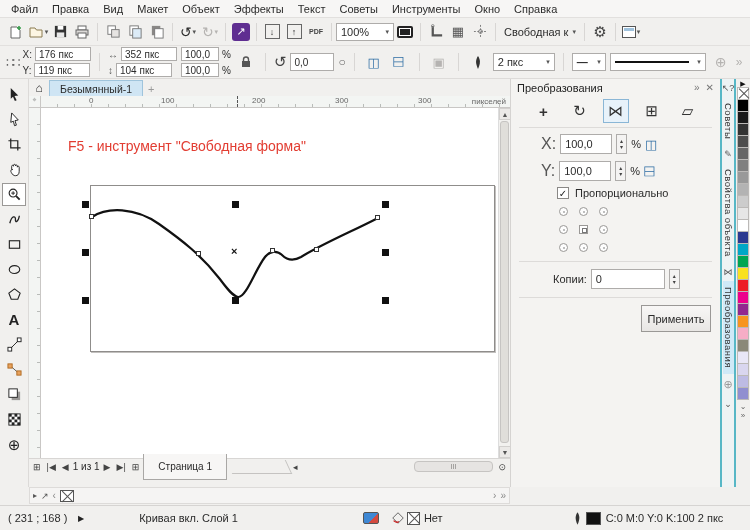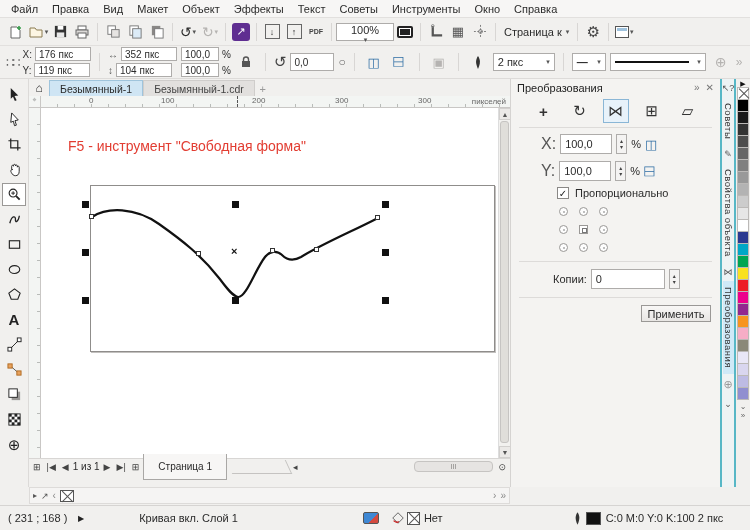--- a/index.html
+++ b/index.html
@@ -79,21 +79,21 @@
   .dtool.sel{border:1px solid #8ab6d6;background:#e8f2fa;}
   .ddiv{position:absolute;left:8px;right:8px;height:1px;background:#dddbd9;}
   .biglbl{font-size:16px;color:#555;font-weight:400;}
   .dfield{position:absolute;display:flex;align-items:center;gap:4px;}
   .dinput{width:52px;height:20px;background:#fff;border:1px solid #aeacaa;font-size:11px;display:flex;align-items:center;padding:0 4px;}
   .chk{width:12px;height:12px;border:1px solid #8a8886;background:#fff;display:flex;align-items:center;justify-content:center;font-size:10px;color:#222;}
   .anchor{position:absolute;width:9px;height:9px;border:1px solid #9a9896;border-radius:50%;background:#fdfdfd;}
   .anchor::after{content:"";position:absolute;left:3px;top:3px;width:2px;height:2px;background:#aaa;border-radius:50%;}
   .anchor.center{border-radius:0;background:#fff;}
   .anchor.center::after{left:2px;top:2px;width:3px;height:3px;background:none;border:1px solid #777;border-radius:0;}
-  .applybtn{position:absolute;display:flex;align-items:center;justify-content:center;width:70px;height:17px;background:linear-gradient(#f8f7f6,#e8e6e4);border:1px solid #9a9896;font-size:11px;text-align:right;}
+  .applybtn{position:absolute;display:flex;align-items:center;justify-content:center;width:70px;height:27px;background:linear-gradient(#f8f7f6,#e8e6e4);border:1px solid #9a9896;font-size:11px;text-align:right;}
   
   .rstrip{position:absolute;left:720px;top:79px;width:16px;height:408px;background:#eef3f4;border-left:2px solid #57b7c6;border-right:2px solid #57b7c6;display:flex;flex-direction:column;align-items:center;}
   .vtab{writing-mode:vertical-rl;font-size:9.5px;color:#333;padding:6px 0;letter-spacing:.5px;}
   .vtab.active{background:#cfe9f7;}
   .sicon{font-size:9px;color:#555;padding:4px 0;}
   .palette{position:absolute;left:736px;top:79px;width:14px;height:408px;background:#f1f0ee;display:flex;flex-direction:column;align-items:center;}
   .pflyout{font-size:7px;color:#111;height:9px;line-height:9px;}
   .sw{width:12px;height:13px;border:1px solid #bbb9b7;margin-top:-1px;}
   .sw.none{position:relative;background:#fff;}
   .sw.none::before,.sw.none::after{content:"";position:absolute;left:-1px;top:5px;width:14px;height:1px;background:#555;}
@@ -186,21 +186,21 @@
       </span>
     <span class="sep"></span>
     <span class="tb">
         <span class="boxarrow">↓</span>
       </span>
     <span class="tb">
         <span class="boxarrow">↑</span>
       </span>
     <span class="tb" style="font-size:7px;font-weight:bold;color:#444;">PDF</span>
     <span class="sep"></span>
-    <span class="combo" style="width:58px;justify-content:space-between;flex-direction:column;">
+    <span class="combo" style="width:58px;justify-content:space-between;">
         <span>100%</span>
         <span class="dd">▾</span>
       </span>
     <span class="tb">
         <span class="fullscr"></span>
       </span>
     <span class="sep"></span>
     <span class="tb">
         <svg width="15" height="15" viewBox="0 0 16 16">
           <path d="M4 2 V12 H14" fill="none" stroke="#555" stroke-width="2.4"></path>
@@ -209,21 +209,21 @@
       </span>
     <span class="tb" style="font-size:13px;color:#555;">▦</span>
     <span class="tb">
         <svg width="15" height="15" viewBox="0 0 16 16">
           <path d="M8 1 V15 M1 8 H15" stroke="#777" stroke-dasharray="2 1.6" fill="none"></path>
           <circle cx="8" cy="8" r="2" fill="none" stroke="#777"></circle>
         </svg>
       </span>
     <span class="sep"></span>
     <span class="txtbtn">
-        <span>Страница к</span>
+        <span>Свободная к</span>
         <span class="dd">▾</span>
       </span>
     <span class="sep"></span>
     <span class="tb" style="font-size:15px;color:#444;">⚙</span>
     <span class="sep"></span>
     <span class="tb">
         <span class="winbox"></span>
         <span class="dd">▾</span>
       </span>
   </div>
@@ -381,21 +381,20 @@
           <rect x="11" y="11" width="3" height="3" fill="#222"></rect>
         </svg>
       </span>
     <span class="tool gray" style="font-size:15px;">⊕</span>
   </div>
 
   <div class="docarea">
     <div class="tabsrow">
       <span class="home">⌂</span>
       <span class="dtab active">Безымянный-1</span>
-      <span class="dtab inactive">Безымянный-1.cdr</span>
       <span class="addtab">+</span>
     </div>
     <div class="corner">⌖</div>
     <div class="hruler">
       <span class="tick" style="left:48px;">0</span>
       <span class="tick" style="left:120px;">100</span>
       <span class="tick" style="left:211px;">200</span>
       <span class="tick" style="left:294px;">300</span>
       <span class="tick" style="left:377px;">300</span>
       <span class="unit">пикселей</span>

